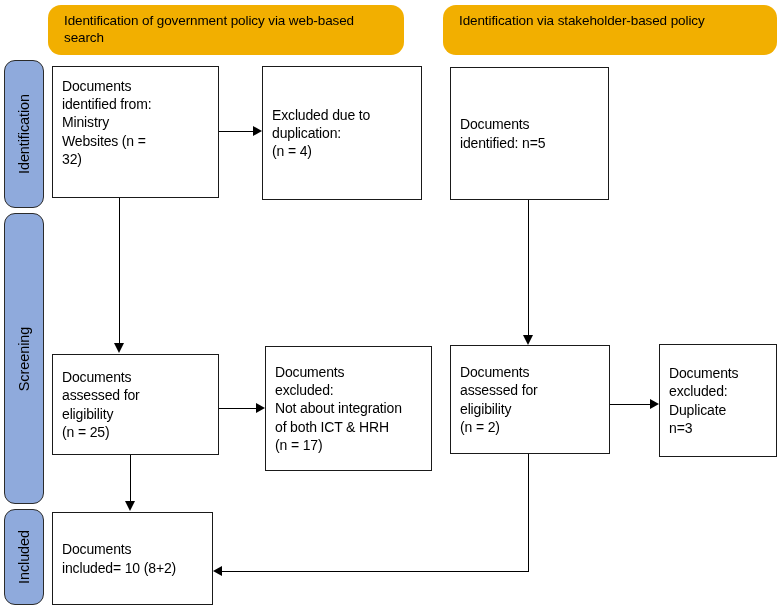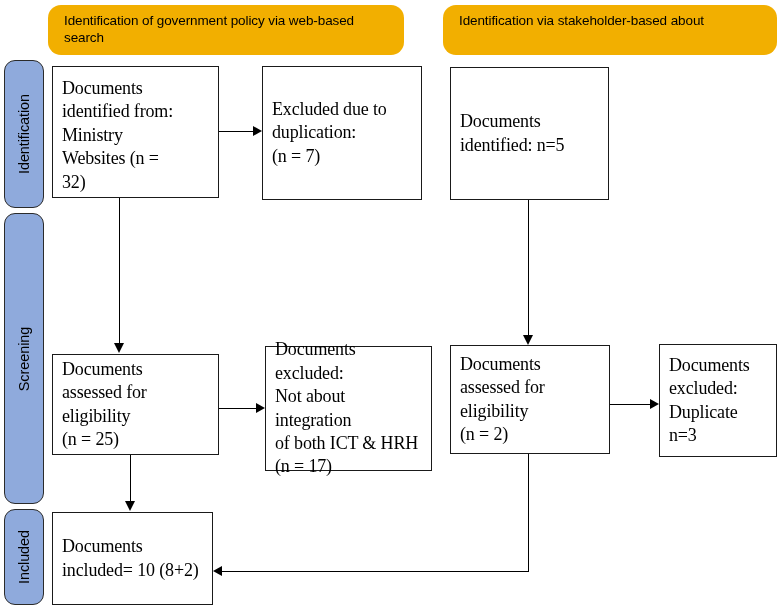--- a/index.html
+++ b/index.html
@@ -57,26 +57,25 @@
   .flow-box {
     position: absolute;
     background: #ffffff;
     border: 1.7px solid #1a1a1a;
     box-sizing: border-box;
     display: flex;
     align-items: center;
     padding: 4px 7px 4px 9px;
   }
   .flow-box .txt {
-    font-size: 18px;
+    font-size: 14px;
     line-height: 1.30;
     color: #000;
     white-space: pre-line;
     letter-spacing: -0.15px;
-    font-family: Liberation Serif, serif;
   }
   .flow-box.align-top .txt { align-self: flex-start; margin-top: 6px; }
 
   
   .conn-h {
     position: absolute;
     height: 0;
     border-top: 1.5px solid #000;
   }
   .conn-v {
@@ -108,21 +107,21 @@
 </head>
 <body>
 
 <div id="canvas">
 
   <div class="stage-header" style="left:48px; top:5px; width:356px; height:50px;">
     <span>Identification of government policy via web-based search</span>
   </div>
 
   <div class="stage-header" style="left:443px; top:5px; width:334px; height:50px;">
-    <span>Identification via stakeholder-based about</span>
+    <span>Identification via stakeholder-based policy</span>
   </div>
 
   <div class="stage-band" style="left:4px; top:60px; width:40px; height:148px;">
     <span>Identification</span>
   </div>
 
   <div class="stage-band" style="left:4px; top:213px; width:40px; height:291px;">
     <span>Screening</span>
   </div>
 
@@ -134,21 +133,21 @@
     <span class="txt">Documents
 identified from:
     Ministry
 Websites (n =
 32)</span>
   </div>
 
   <div class="flow-box" style="left:262px; top:66px; width:160px; height:134px;">
     <span class="txt">Excluded due to
 duplication:
-(n = 7)</span>
+(n = 4)</span>
   </div>
 
   <div class="flow-box" style="left:450px; top:67px; width:159px; height:133px;">
     <span class="txt">Documents
 identified: n=5</span>
   </div>
 
   <div class="conn-h" style="left:219px; top:131px; width:35px;"></div>
   <div class="arrowhead right" style="left:253px; top:126px;"></div>
 

